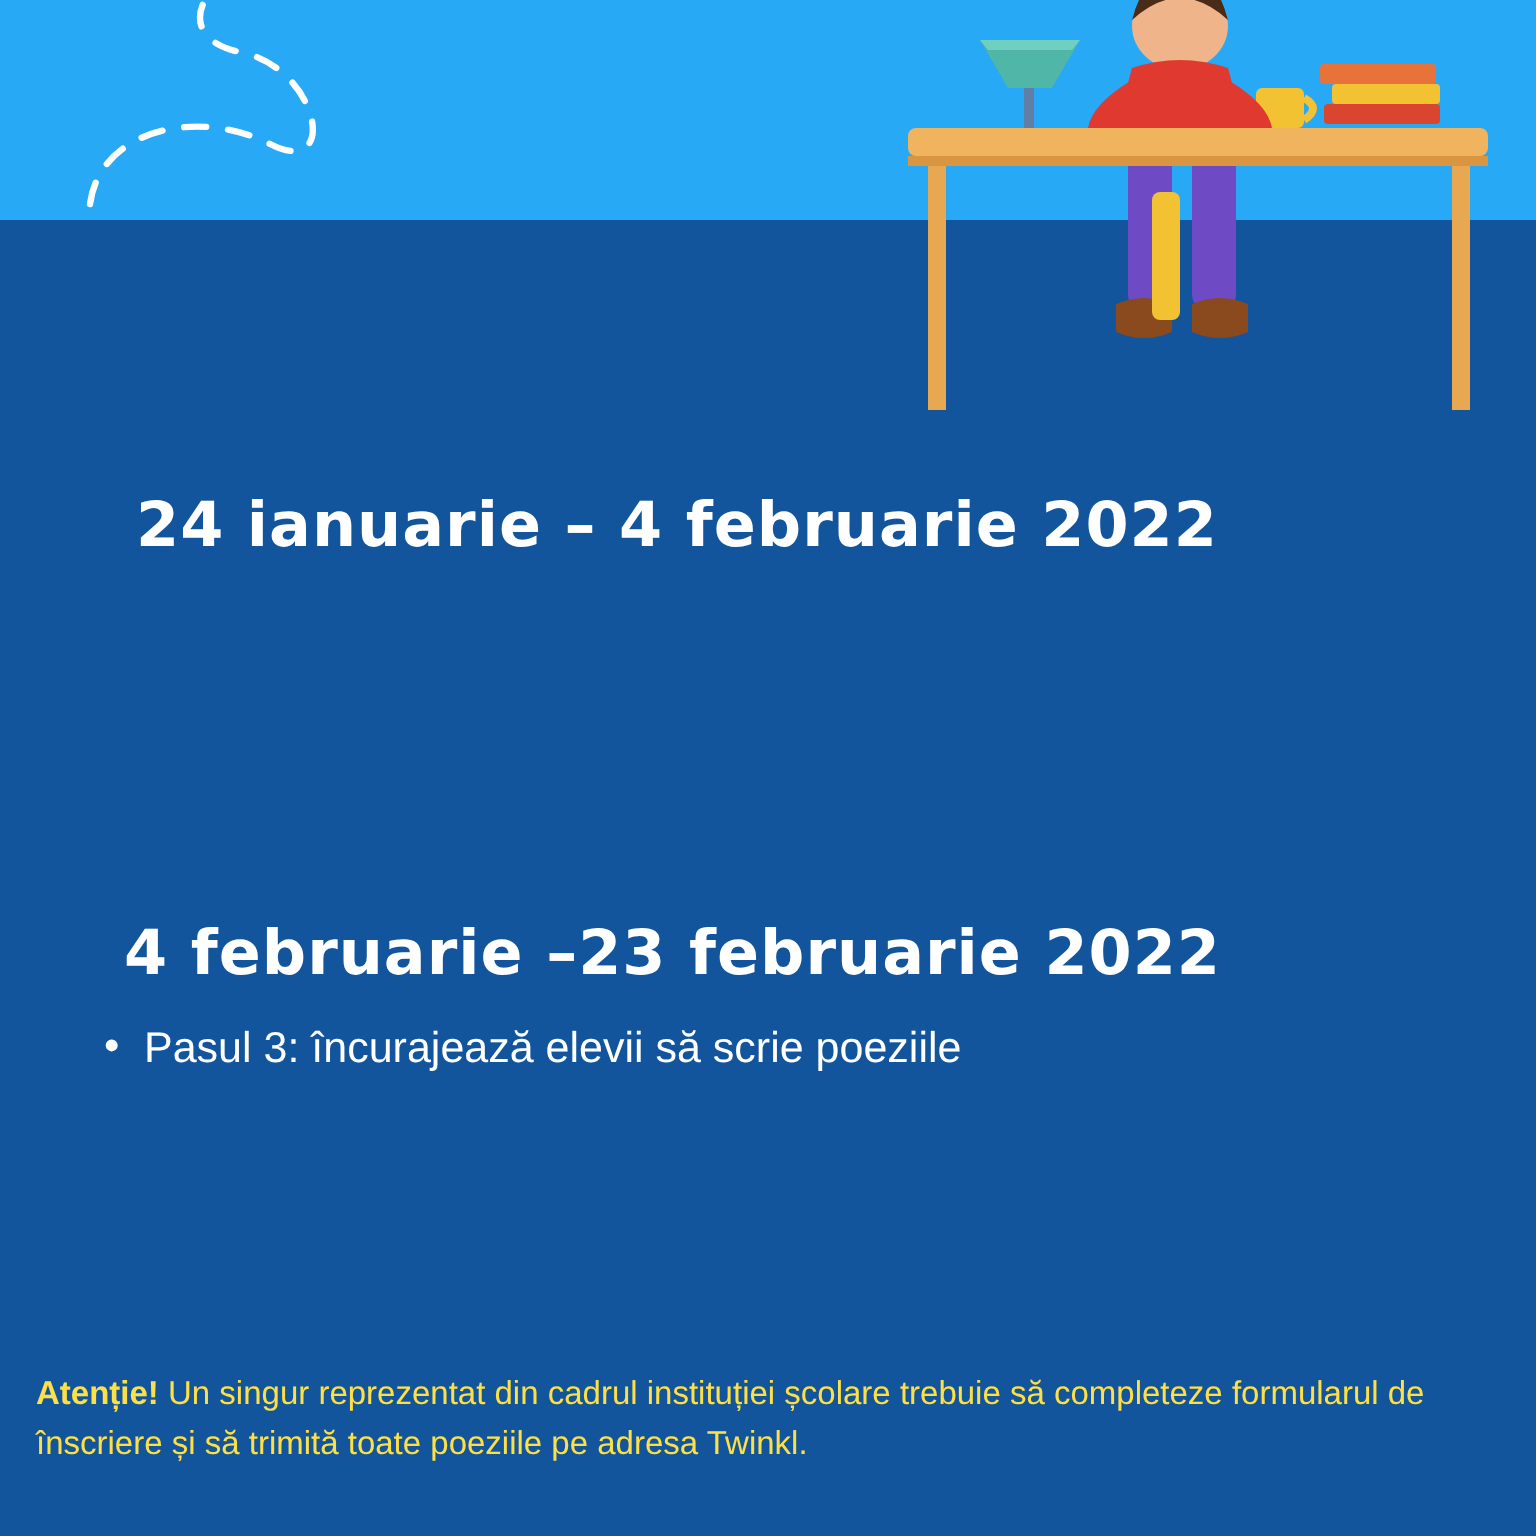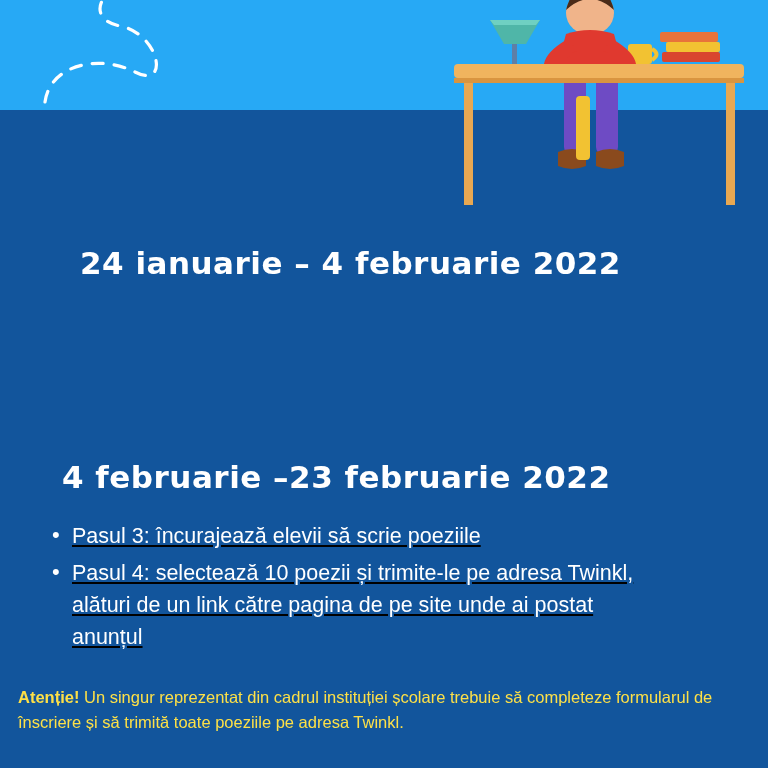--- a/index.html
+++ b/index.html
@@ -55,36 +55,36 @@
     font-family: "DejaVu Sans", sans-serif;
     color: #ffffff;
     font-size: 31px;
     font-weight: bold;
     letter-spacing: 0.5px;
     margin: 0;
   }
   .heading-1 {
     position: absolute;
     top: 135px;
-    left: 80px;
+    left: 68px;
   }
   .heading-2 {
     position: absolute;
     top: 349px;
     left: 62px;
   }
 
   ul.steps {
     list-style: none;
     margin: 0;
     padding: 0;
     position: absolute;
   }
   ul.steps.group-1 { top: 193px; left: 50px; width: 650px; }
-  ul.steps.group-2 { top: 410px; left: 50px; width: 650px; text-decoration: underline; }
+  ul.steps.group-2 { top: 398px; left: 50px; width: 650px; }
 
   ul.steps li {
     position: relative;
     color: #ffffff;
     font-size: 21.5px;
     line-height: 32px;
     padding-left: 22px;
     margin-bottom: 5px;
     max-width: 600px;
   }
@@ -169,19 +169,18 @@
 
 <div class="content">
 
   <h2 class="heading heading-1">24 ianuarie – 4 februarie 2022</h2>
 
 
   <h2 class="heading heading-2">4 februarie –23 februarie 2022</h2>
 
   <ul class="steps group-2">
     <li>Pasul 3: încurajează elevii să scrie poeziile</li>
-    <li>Pasul 4: selectează 10 poezii și trimite-le pe adresa Twinkl, alături de un link către pagina de pe site unde ai postat anunțul</li>
   </ul>
 
   <p class="note">
     <b>Atenție!</b><span> Un singur reprezentat din cadrul instituției școlare trebuie să completeze formularul de înscriere și să trimită toate poeziile pe adresa Twinkl.</span>
   </p>
 </div>
 
 </body></html>

